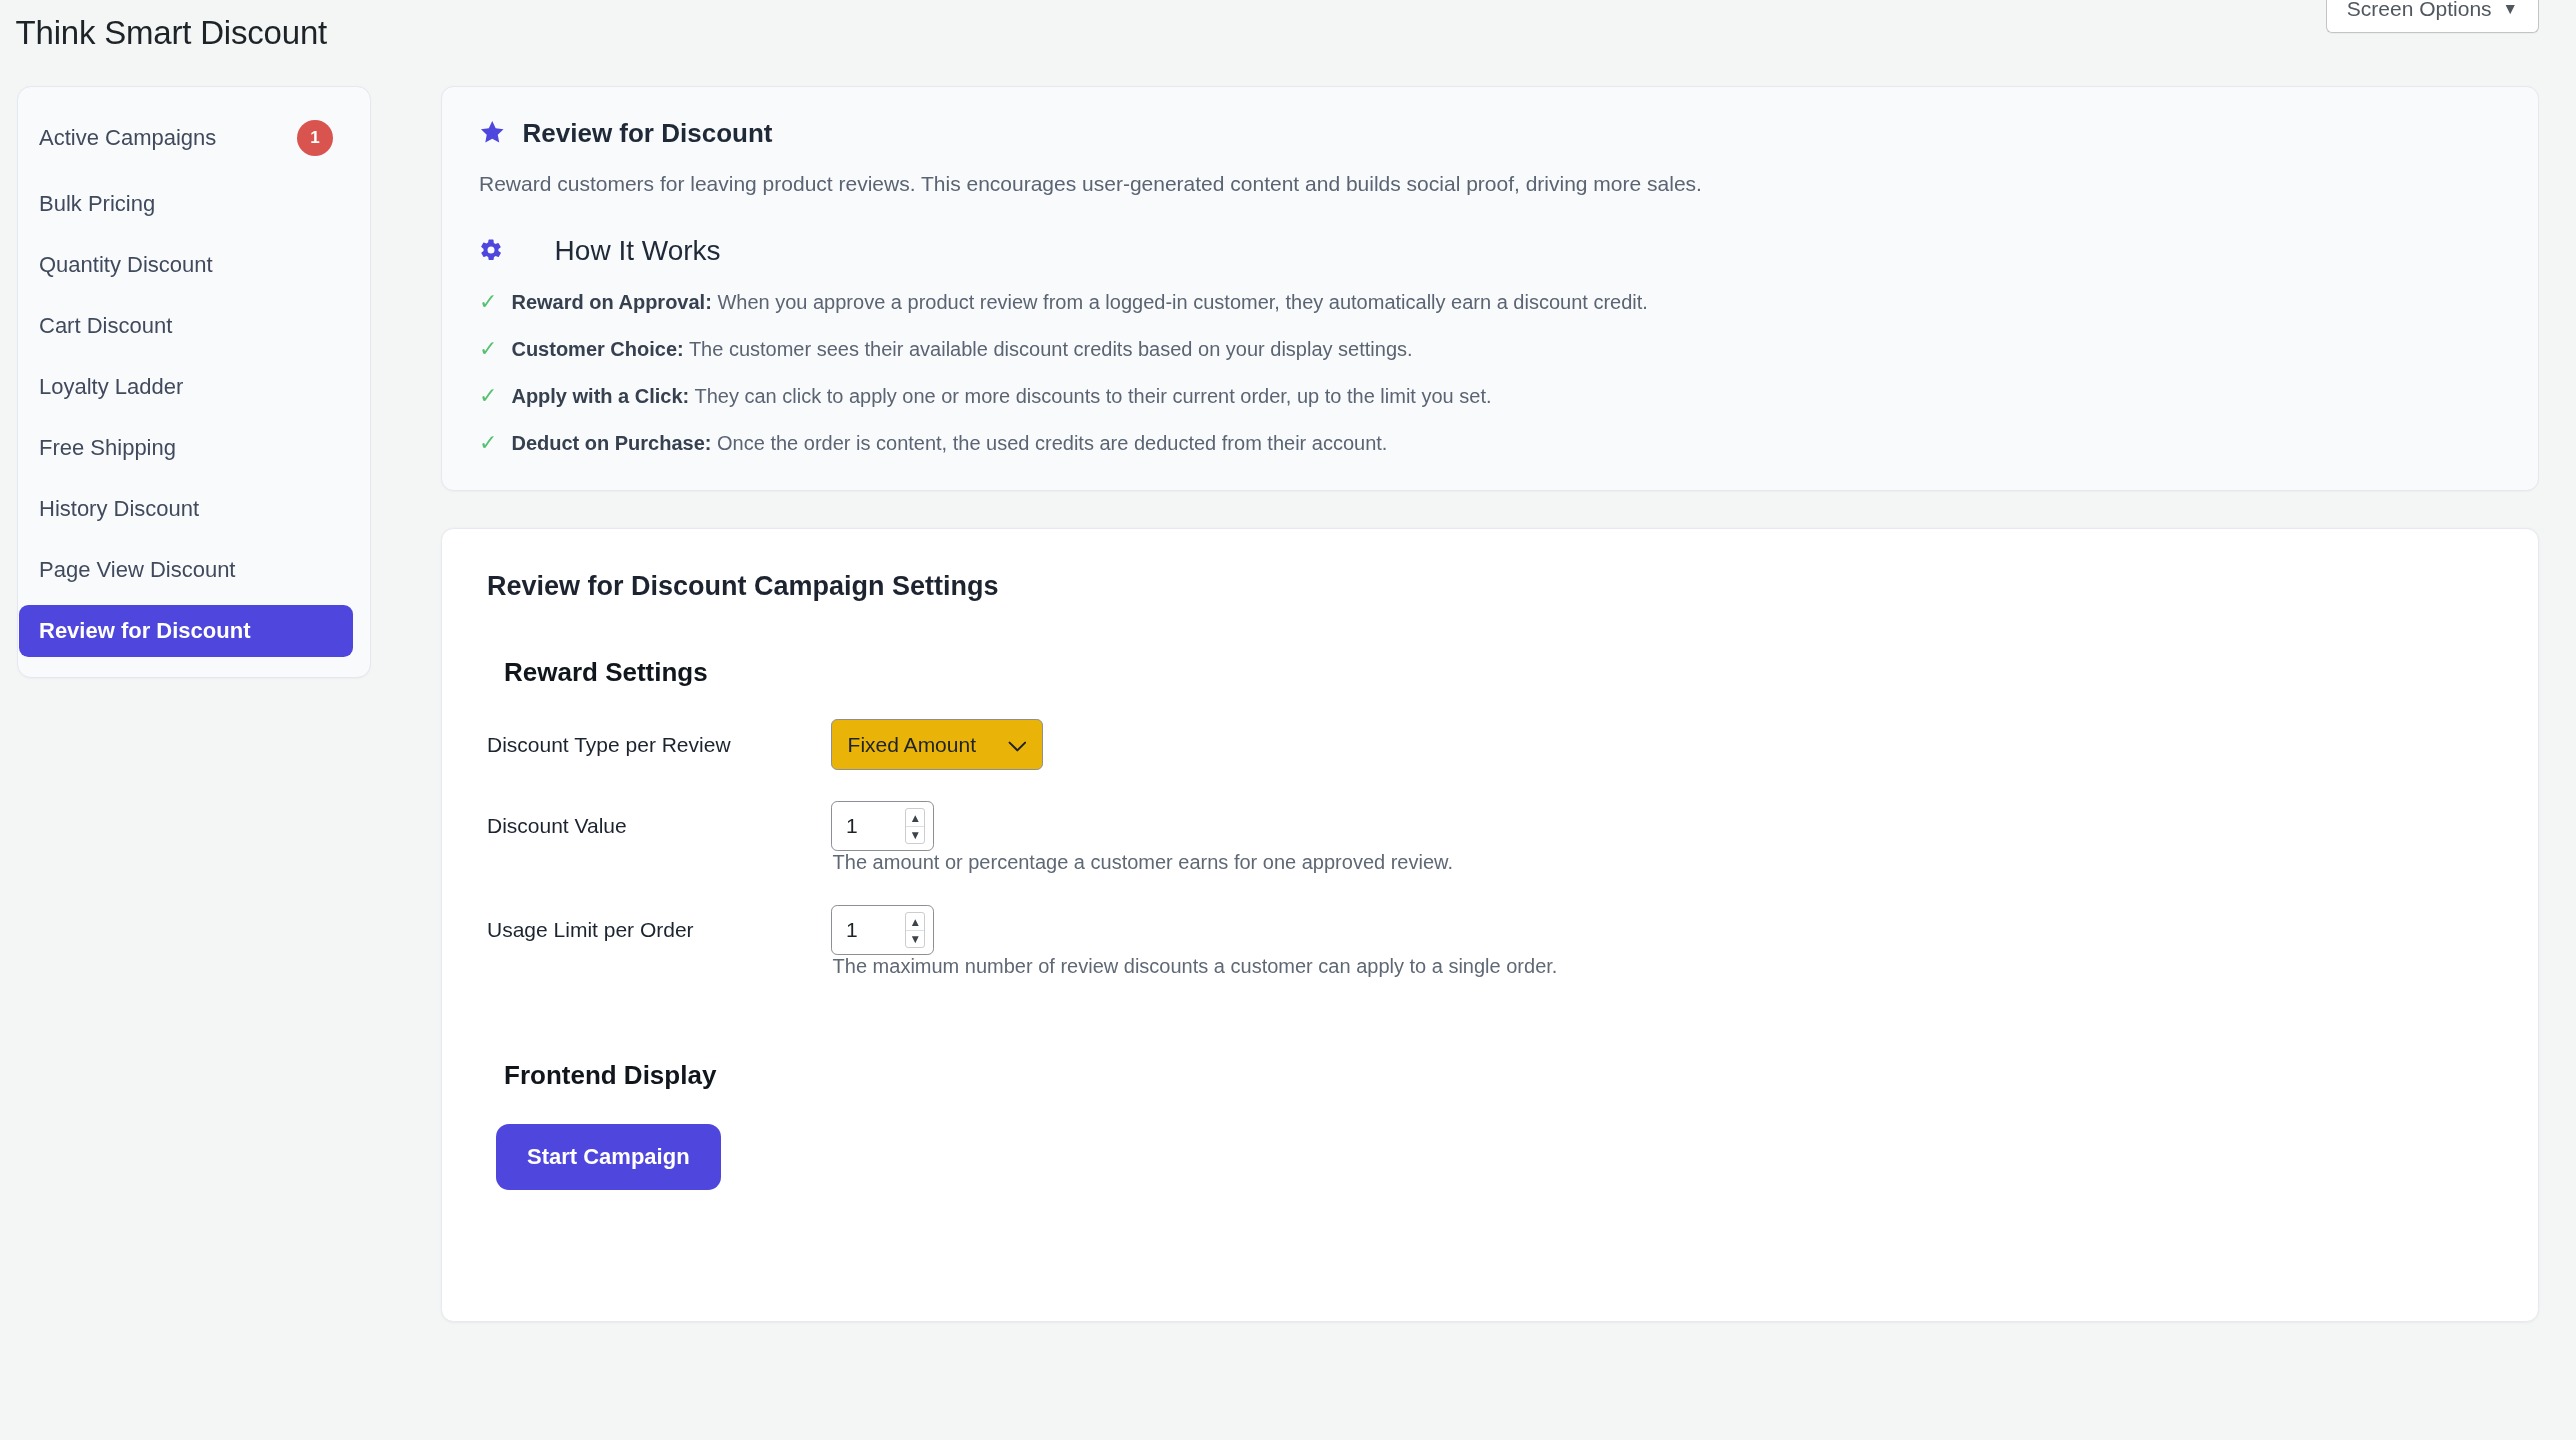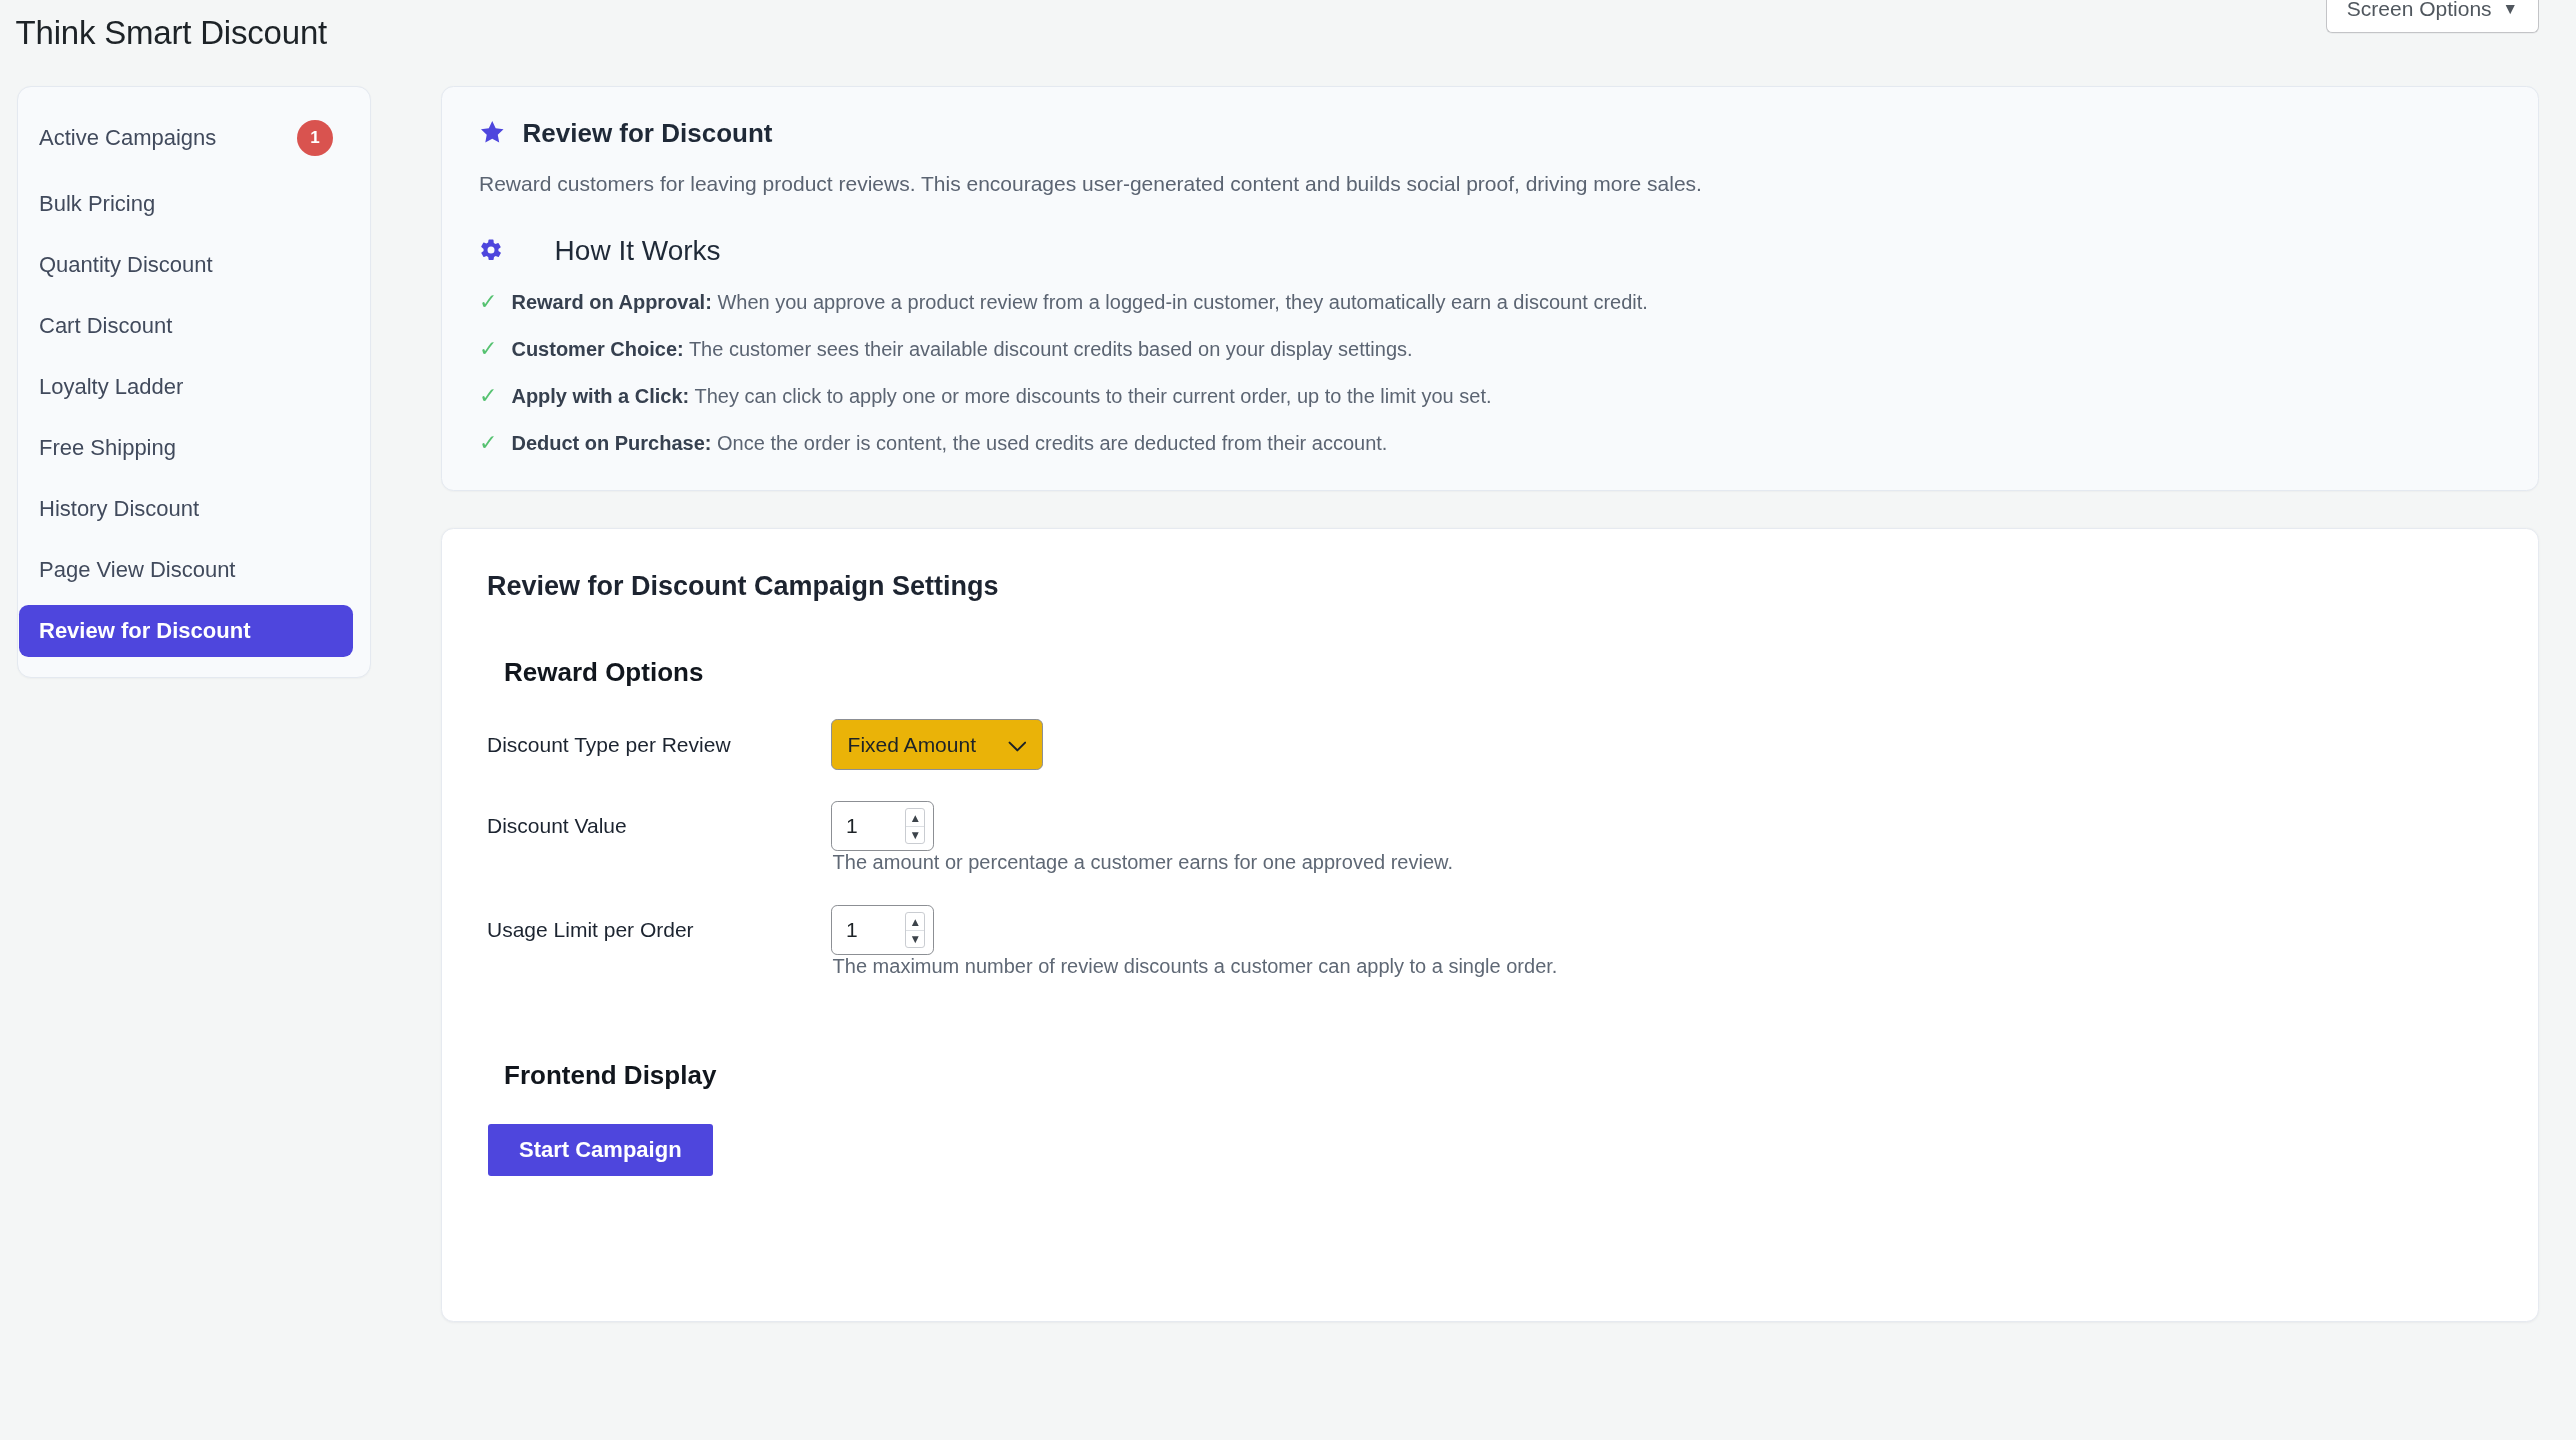--- a/index.html
+++ b/index.html
@@ -274,29 +274,29 @@
     margin-left: 1.6px;
     font-size: 20px;
     color: #5f6875;
   }
 
   .row-with-help { display: flex; align-items: flex-start; margin-top: 31px; }
   .row-with-help .form-label { padding-top: 12.5px; }
 
   #start-campaign-button {
     margin-top: 33px;
-    margin-left: 1px;
+    margin-left: 9px;
     background: #4e46dd;
     color: #fff;
     border: none;
-    border-radius: 3px;
+    border-radius: 13px;
     font-size: 22px;
     font-weight: 700;
     font-family: "Liberation Sans", sans-serif;
-    padding: 13px 31px;
+    padding: 20px 31px;
     cursor: pointer;
     display: inline-block;
   }
 </style>
 </head>
 <body>
 
 <div id="topbar">
   <h1 id="page-title">Think Smart Discount</h1>
   <div id="screen-options-button">
@@ -394,21 +394,21 @@
           <span><b>Deduct on Purchase:</b><span> Once the order is content, the used credits are deducted from their account.</span></span>
         </div>
 
       </div>
     </section>
 
     <section id="settings-card">
 
       <h2 id="settings-title">Review for Discount Campaign Settings</h2>
 
-      <h3 id="reward-section-title" class="section-title">Reward Options</h3>
+      <h3 id="reward-section-title" class="section-title">Reward Settings</h3>
 
       
       <div class="form-row">
         <label class="form-label">Discount Type per Review</label>
         <div class="select-box" id="discount-type-select">
           <span>Fixed Amount</span>
           <span class="chev">
             <svg width="18.7" height="11" viewBox="0 0 24 14" aria-hidden="true">
               <path d="M2 2l10 10L22 2" stroke="#1d2327" stroke-width="2.6" fill="none" stroke-linecap="round" stroke-linejoin="round"></path>
             </svg>

